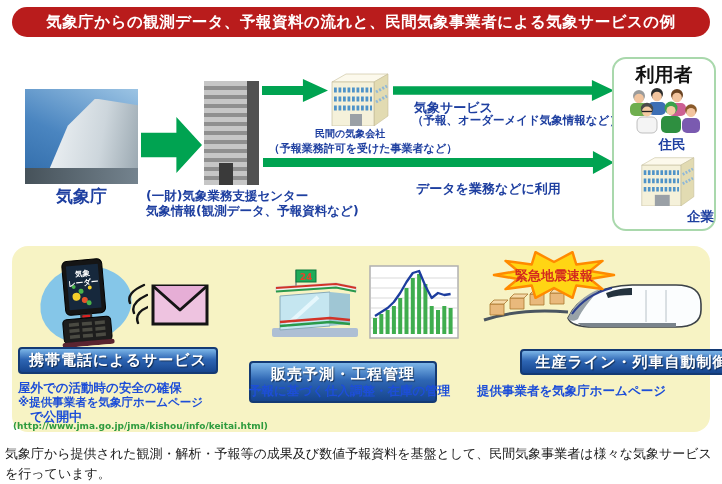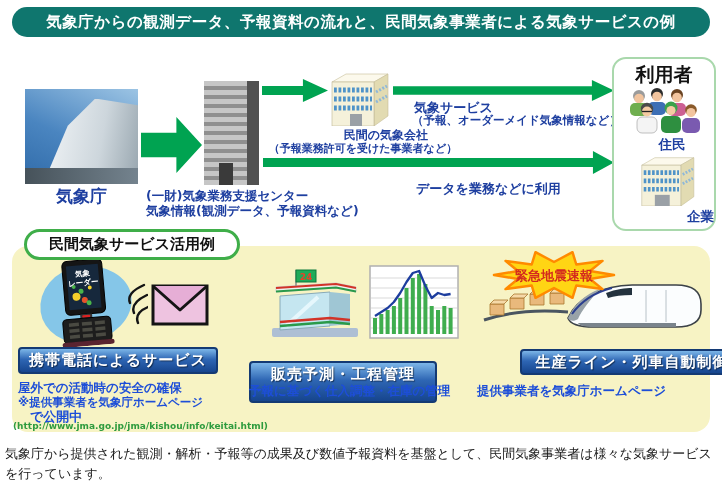--- a/index.html
+++ b/index.html
@@ -1,21 +1,21 @@
 <!DOCTYPE html>
 <html><head>
 <meta charset="utf-8">
 <style>
   * { margin:0; padding:0; box-sizing:border-box; }
   body { background:#fff; font-family:"DejaVu Sans","Liberation Sans",sans-serif; }
   .stage { position:relative; width:722px; height:484px; background:#fff; overflow:hidden; }
 
   
   .title-banner { position:absolute; left:12px; top:7px; width:698px; height:30px;
-    background:#0f766e; border-radius:16px; color:#fff; font-weight:bold;
+    background:#b91c1c; border-radius:16px; color:#fff; font-weight:bold;
     font-size:15.5px; line-height:30px; text-align:center; letter-spacing:.5px; }
 
   
   .jma-photo { position:absolute; left:25px; top:89px; width:113px; height:95px; overflow:hidden;
     background:linear-gradient(205deg,#9cc4e4 0%,#4a85c0 55%,#2f6aa8 100%); }
   .jma-photo .bld { position:absolute; left:16%; top:10%; width:84%; height:90%;
     background:linear-gradient(100deg,#f4f7f9 0%,#cdd6dc 60%,#98a6af 100%);
     clip-path:polygon(0 100%, 26% 32%, 55% 0, 100% 8%, 100% 100%); }
   .jma-photo .base { position:absolute; left:0; bottom:0; width:100%; height:17%;
     background:linear-gradient(90deg,#46525a,#74838e); }
@@ -36,21 +36,21 @@
   .tower { position:absolute; left:204px; top:81px; width:55px; height:104px; }
   .tower-front { position:absolute; left:0; top:0; width:43px; height:100%;
     background:repeating-linear-gradient(180deg,#c6c6c6 0 5px,#8f8f8f 5px 9px); }
   .tower-side { position:absolute; right:0; top:0; width:12px; height:100%; background:#515151; }
   .tower-door { position:absolute; left:15px; bottom:0; width:14px; height:22px; background:#3a3a3a; }
 
   .sc-text { position:absolute; left:146px; top:188px; width:250px; color:#1e3fa0;
     font-weight:bold; font-size:12.5px; line-height:15px; white-space:nowrap; }
 
   .bldg-company { position:absolute; left:326px; top:70px; }
-  .company-l1 { left:308px; top:127px; width:120px; text-align:right; font-size:12px; }
+  .company-l1 { left:315px; top:127px; width:120px; text-align:left; font-size:10px; }
   .company-l2 { left:268px; top:141px; width:190px; text-align:center; font-size:11px; }
   .svc-l1 { left:414px; top:99px; font-size:13px; }
   .svc-l2 { left:412px; top:113px; font-size:11.5px; }
   .data-l { left:416px; top:180px; font-size:13px; }
 
   .users-box { position:absolute; left:612px; top:57px; width:104px; height:174px;
     background:#fff; border:2px solid #a9d8ac; border-radius:14px; }
   .users-title { position:absolute; left:0; top:3px; width:100%; text-align:center;
     color:#111; font-weight:bold; font-size:19px; }
   .people { position:absolute; left:11px; top:28px; }
@@ -174,21 +174,20 @@
       <line x1="8" y1="29" x2="46" y2="29" stroke="#4f93c8" stroke-width="5" stroke-dasharray="2.8 1.7"></line>
       <line x1="8" y1="38" x2="46" y2="38" stroke="#4f93c8" stroke-width="5" stroke-dasharray="2.8 1.7"></line>
       <line x1="50" y1="22" x2="61" y2="16" stroke="#8fb8d8" stroke-width="3" stroke-dasharray="2 1.6"></line>
       <line x1="50" y1="32" x2="61" y2="26" stroke="#8fb8d8" stroke-width="3" stroke-dasharray="2 1.6"></line>
       <rect x="20" y="44" width="16" height="12" fill="#9aa0a6"></rect>
     </svg>
     <div class="lbl companies">企業</div>
   </div>
 
   <div class="examples-box"></div>
-  <div class="examples-pill">民間気象サービス活用例</div>
 
   <div class="blob"></div>
   <svg class="phone-svg" width="60" height="88" viewBox="0 0 60 88">
     <rect x="10" y="2" width="40" height="54" rx="5" fill="#151515" stroke="#000"></rect>
     <rect x="14" y="7" width="32" height="44" fill="#16283c"></rect>
     <circle cx="22" cy="38" r="4" fill="#f5d02a"></circle>
       <circle cx="30" cy="42" r="3" fill="#e8522a"></circle>
     <circle cx="27" cy="33" r="2.5" fill="#4ab54a"></circle>
       <circle cx="36" cy="30" r="2" fill="#f5d02a"></circle>
     <circle cx="20" cy="28" r="2" fill="#4ab54a"></circle>

